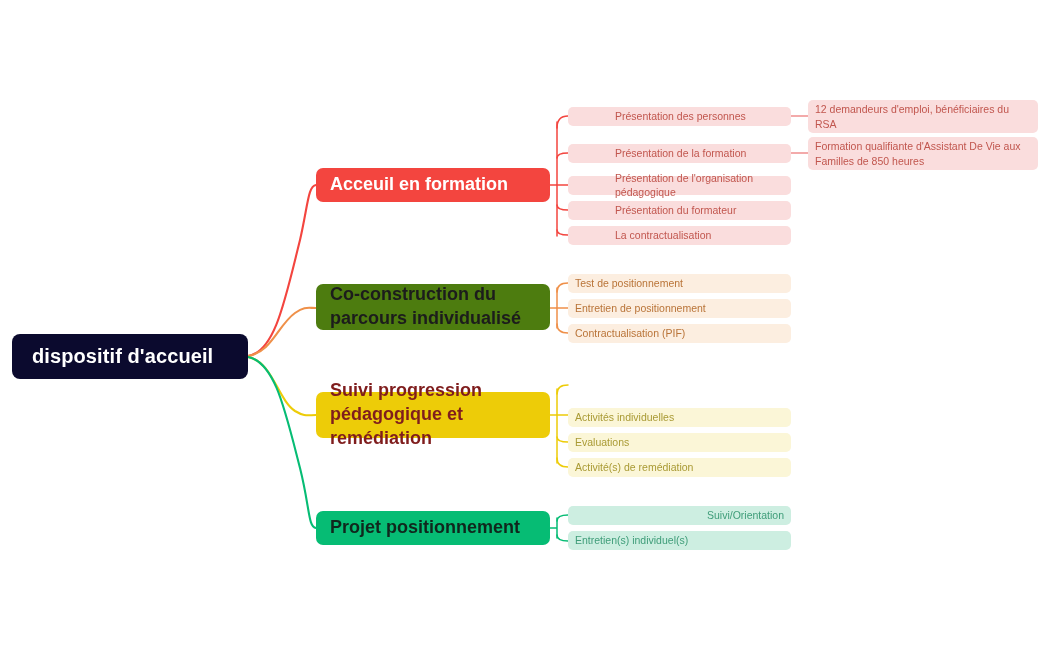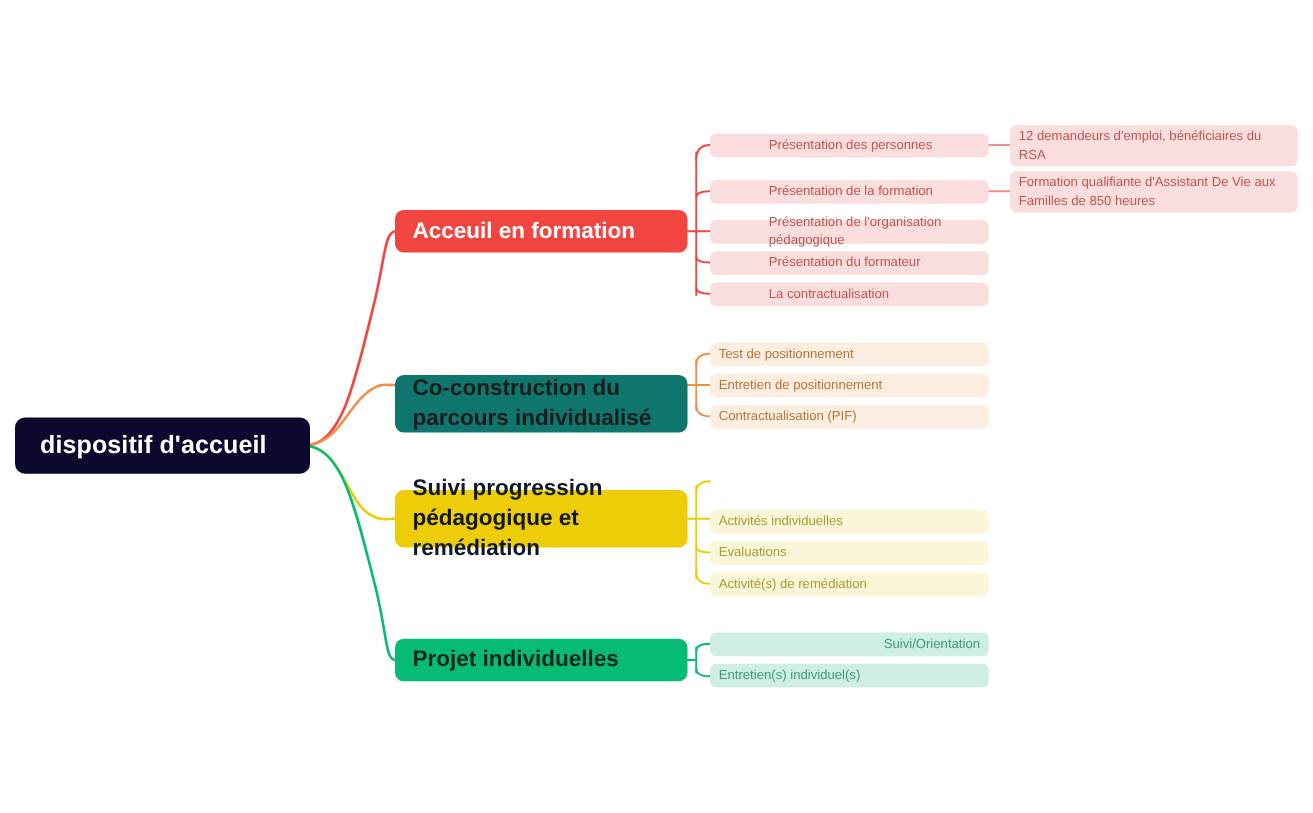--- a/index.html
+++ b/index.html
@@ -54,24 +54,24 @@
     padding: 0 14px;
     border-radius: 7px;
   }
   .branch .label {
     font-size: 18px;
     font-weight: bold;
     line-height: 1.32;
   }
   .b-red    { top: 168px; height: 34px; background: #f3453f; }
   .b-red    .label { color: #ffffff; }
-  .b-orange { top: 300px; height: 46px; background: #0f766e; align-items: center; }
+  .b-orange { top: 284px; height: 46px; background: #4d7c0f; align-items: center; }
   .b-orange .label { color: #1c1c1c; }
   .b-yellow { top: 392px; height: 46px; background: #edcc08; }
-  .b-yellow .label { color: #0f172a; }
+  .b-yellow .label { color: #7f1d1d; }
   .b-green  { top: 511px; height: 34px; background: #06bc74; }
   .b-green  .label { color: #10271d; }
 
   
   .leaf {
     left: 568px;
     width: 223px;
     padding: 0 7px;
     border-radius: 5px;
   }
@@ -191,21 +191,21 @@
     <span class="label">Activités individuelles</span>
   </div>
   <div class="node leaf leaf-yellow" style="top:433px;height:19px;">
     <span class="label">Evaluations</span>
   </div>
   <div class="node leaf leaf-yellow" style="top:458px;height:19px;">
     <span class="label">Activité(s) de remédiation</span>
   </div>
 
   <div class="node branch b-green">
-    <span class="label">Projet individuelles</span>
+    <span class="label">Projet positionnement</span>
   </div>
   <div class="node leaf leaf-green" style="top:506px;height:19px;justify-content:flex-end;">
     <span class="label">Suivi/Orientation</span>
   </div>
   <div class="node leaf leaf-green" style="top:531px;height:19px;">
     <span class="label">Entretien(s) individuel(s)</span>
   </div>
 
 </div>
 

